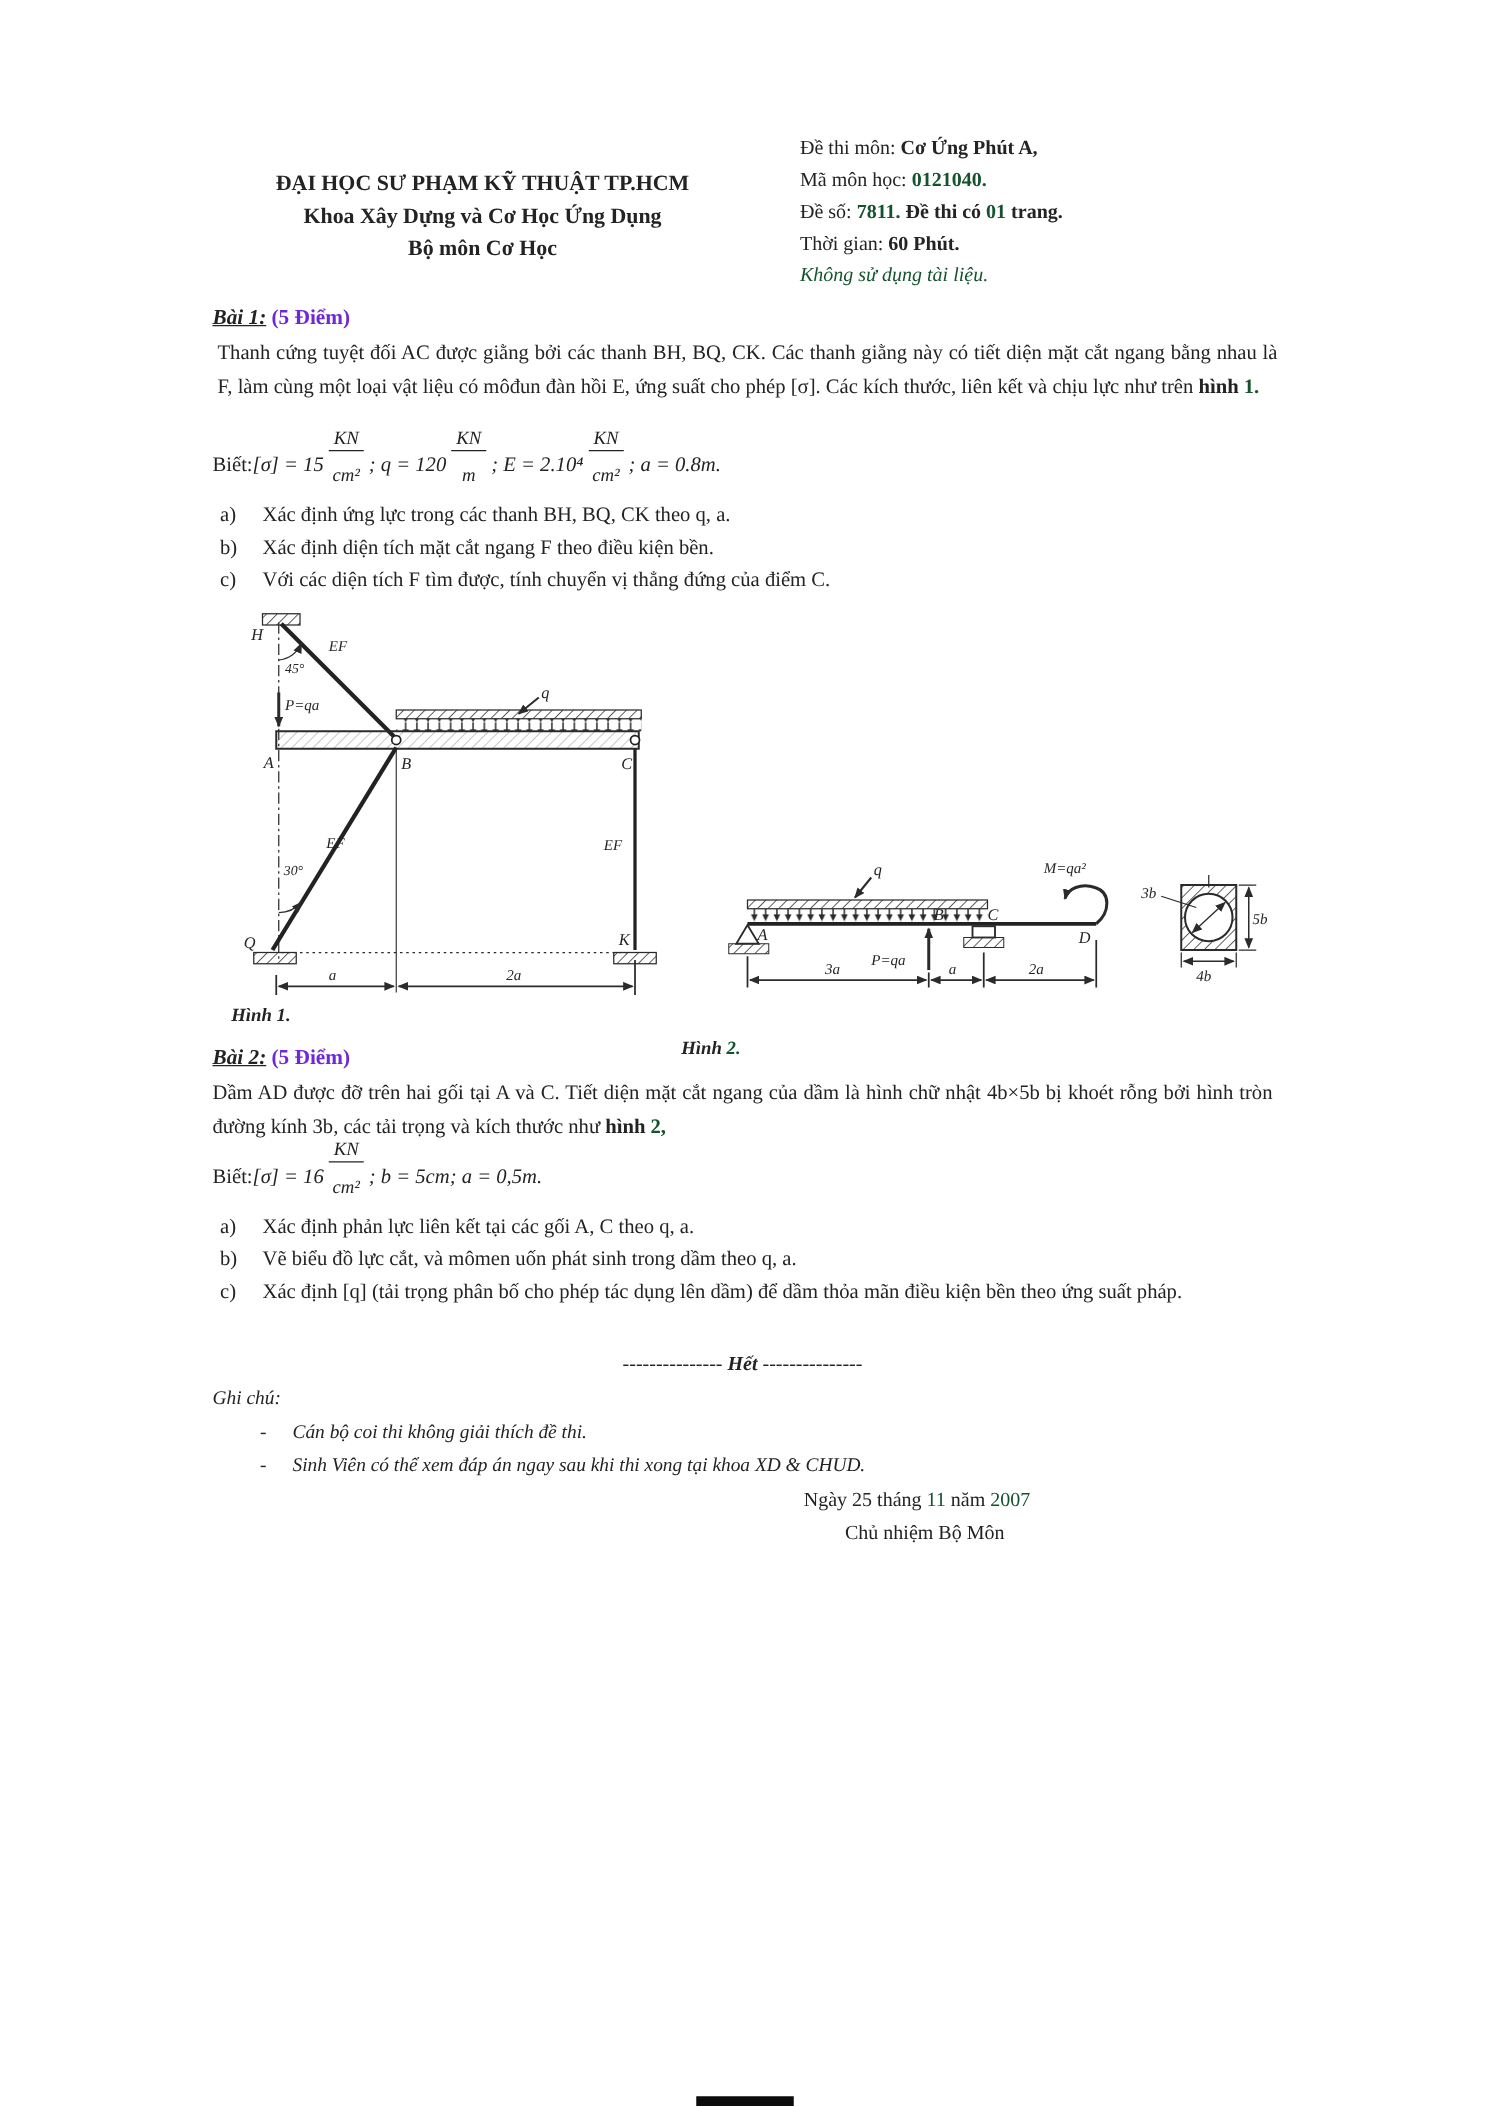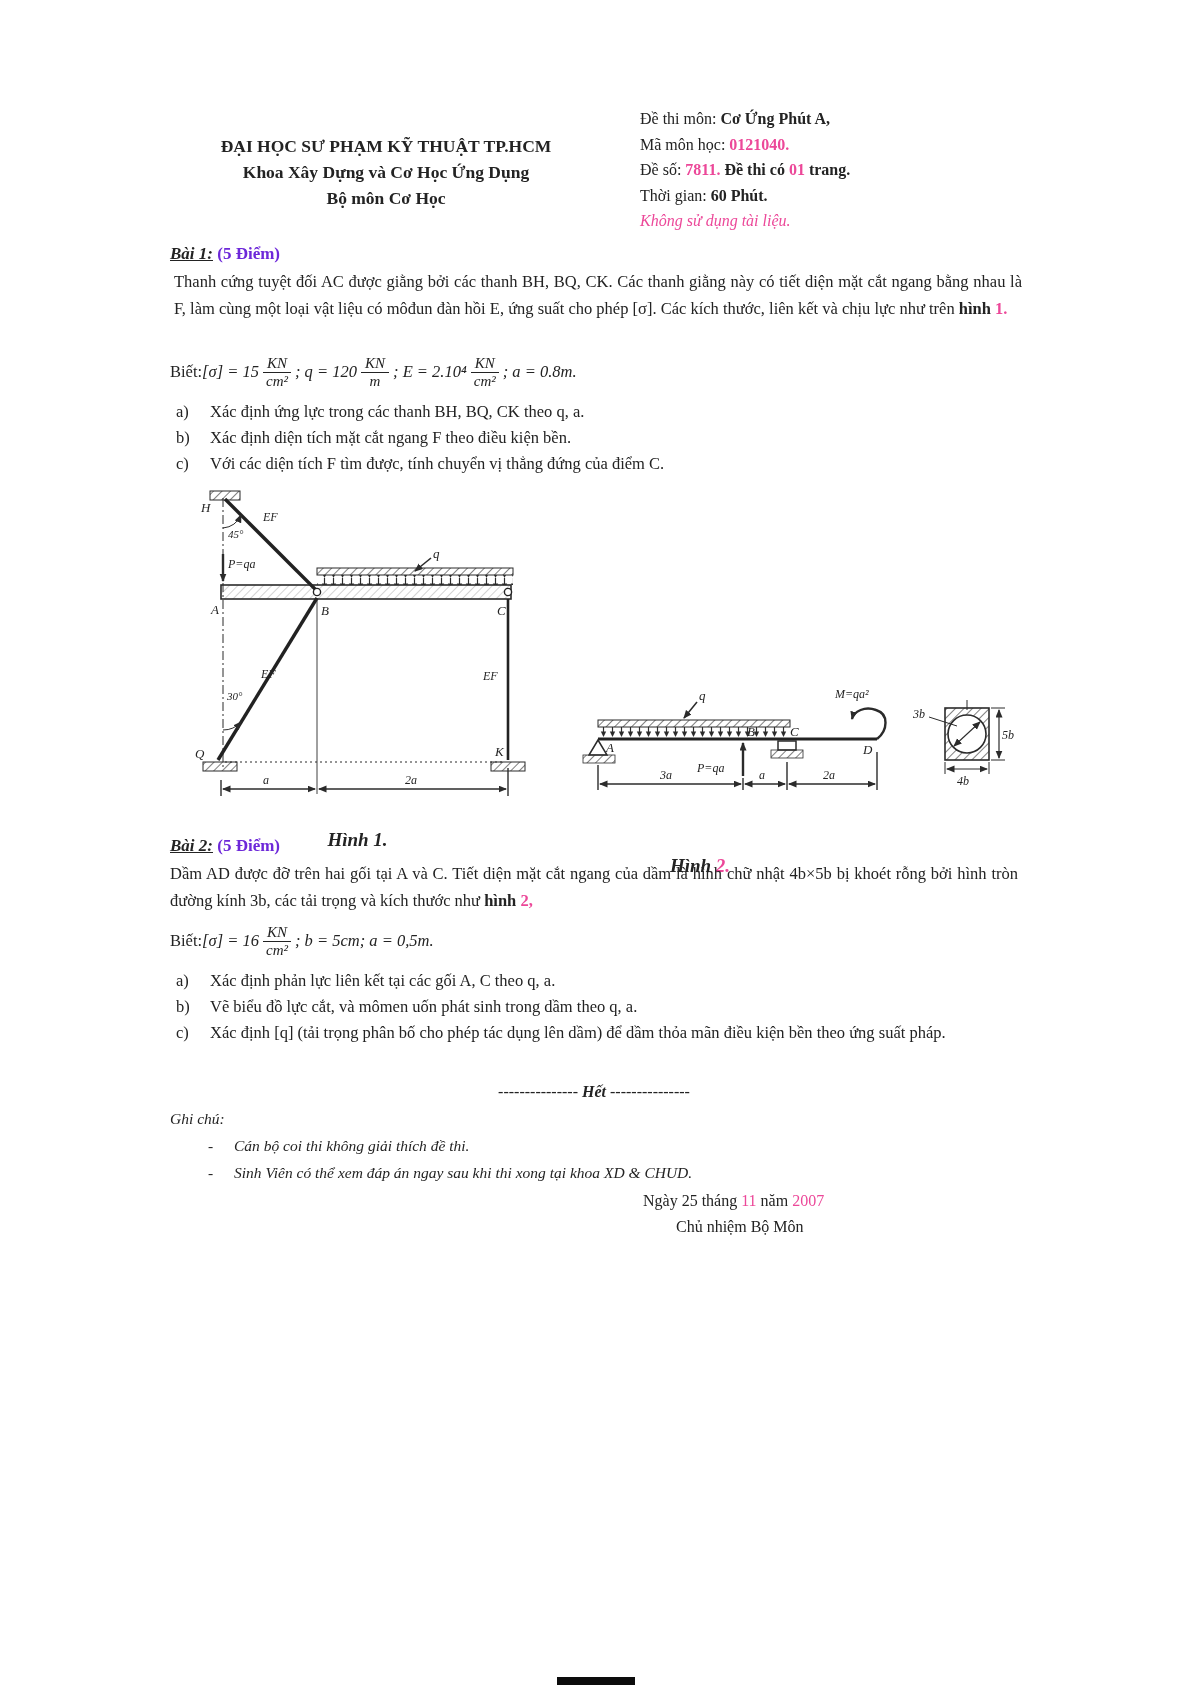--- a/index.html
+++ b/index.html
@@ -3,41 +3,41 @@
 <meta charset="utf-8">
 <style>
   html,body{margin:0;padding:0;background:#ffffff;}
   .page{
     position:relative;width:1191px;height:1685px;background:#ffffff;overflow:hidden;
     font-family:"Liberation Serif","DejaVu Serif",serif;color:#232323;
   }
   .abs{position:absolute;}
   .hdr-left{left:195px;top:133px;width:382px;text-align:center;font-weight:bold;font-size:17.5px;line-height:26px;}
   .hdr-right{left:640px;top:106px;width:320px;font-size:16px;line-height:25.5px;}
-  .blue{color:#ec4899;}
+  .blue{color:#14532d;}
   .b{font-weight:bold;}
   .i{font-style:italic;}
   .sec-title{font-size:17px;}
   .sec-title .t{font-weight:bold;font-style:italic;text-decoration:underline;}
   .sec-title .p{color:#6d28d9;font-weight:bold;}
   .para{width:848px;font-size:16.5px;line-height:27px;text-align:justify;}
   .given{display:flex;align-items:center;font-size:16.5px;white-space:nowrap;}
   .frac{display:inline-flex;flex-direction:column;align-items:center;font-style:italic;line-height:1.1;font-size:15px;margin:0 4px;vertical-align:middle;}
   .frac .num{border-bottom:1.2px solid #232323;padding:0 4px;}
-  .frac .den{padding:0 2px;}
+  .frac .den{padding:12px 2px;}
   .item{display:flex;font-size:16.5px;line-height:26px;width:840px;}
   .item .mk{flex:none;width:34px;}
   .divider{width:848px;text-align:center;font-size:16px;}
   .divider .w{font-weight:bold;font-style:italic;}
   .gnote{font-style:italic;font-size:15.5px;}
   .gbul{display:flex;font-style:italic;font-size:15.5px;width:700px;}
   .gbul .mk{flex:none;width:26px;text-align:left;}
   .dateline{font-size:16px;}
   .signer{font-size:16px;}
-  .figcap{font-weight:bold;font-style:italic;font-size:19px;text-align:center;margin-top:24px;}
+  .figcap{font-weight:bold;font-style:italic;font-size:15px;}
   svg text{font-family:"Liberation Serif","DejaVu Serif",serif;font-style:italic;fill:#242424;}
   .bottom-mark{left:557px;top:1677px;width:78px;height:8px;background:#0c0c0c;}
 </style>
 </head>
 <body>
 
 <div class="page">
 
   <div class="abs hdr-left">
     <div>ĐẠI HỌC SƯ PHẠM KỸ THUẬT TP.HCM</div>

